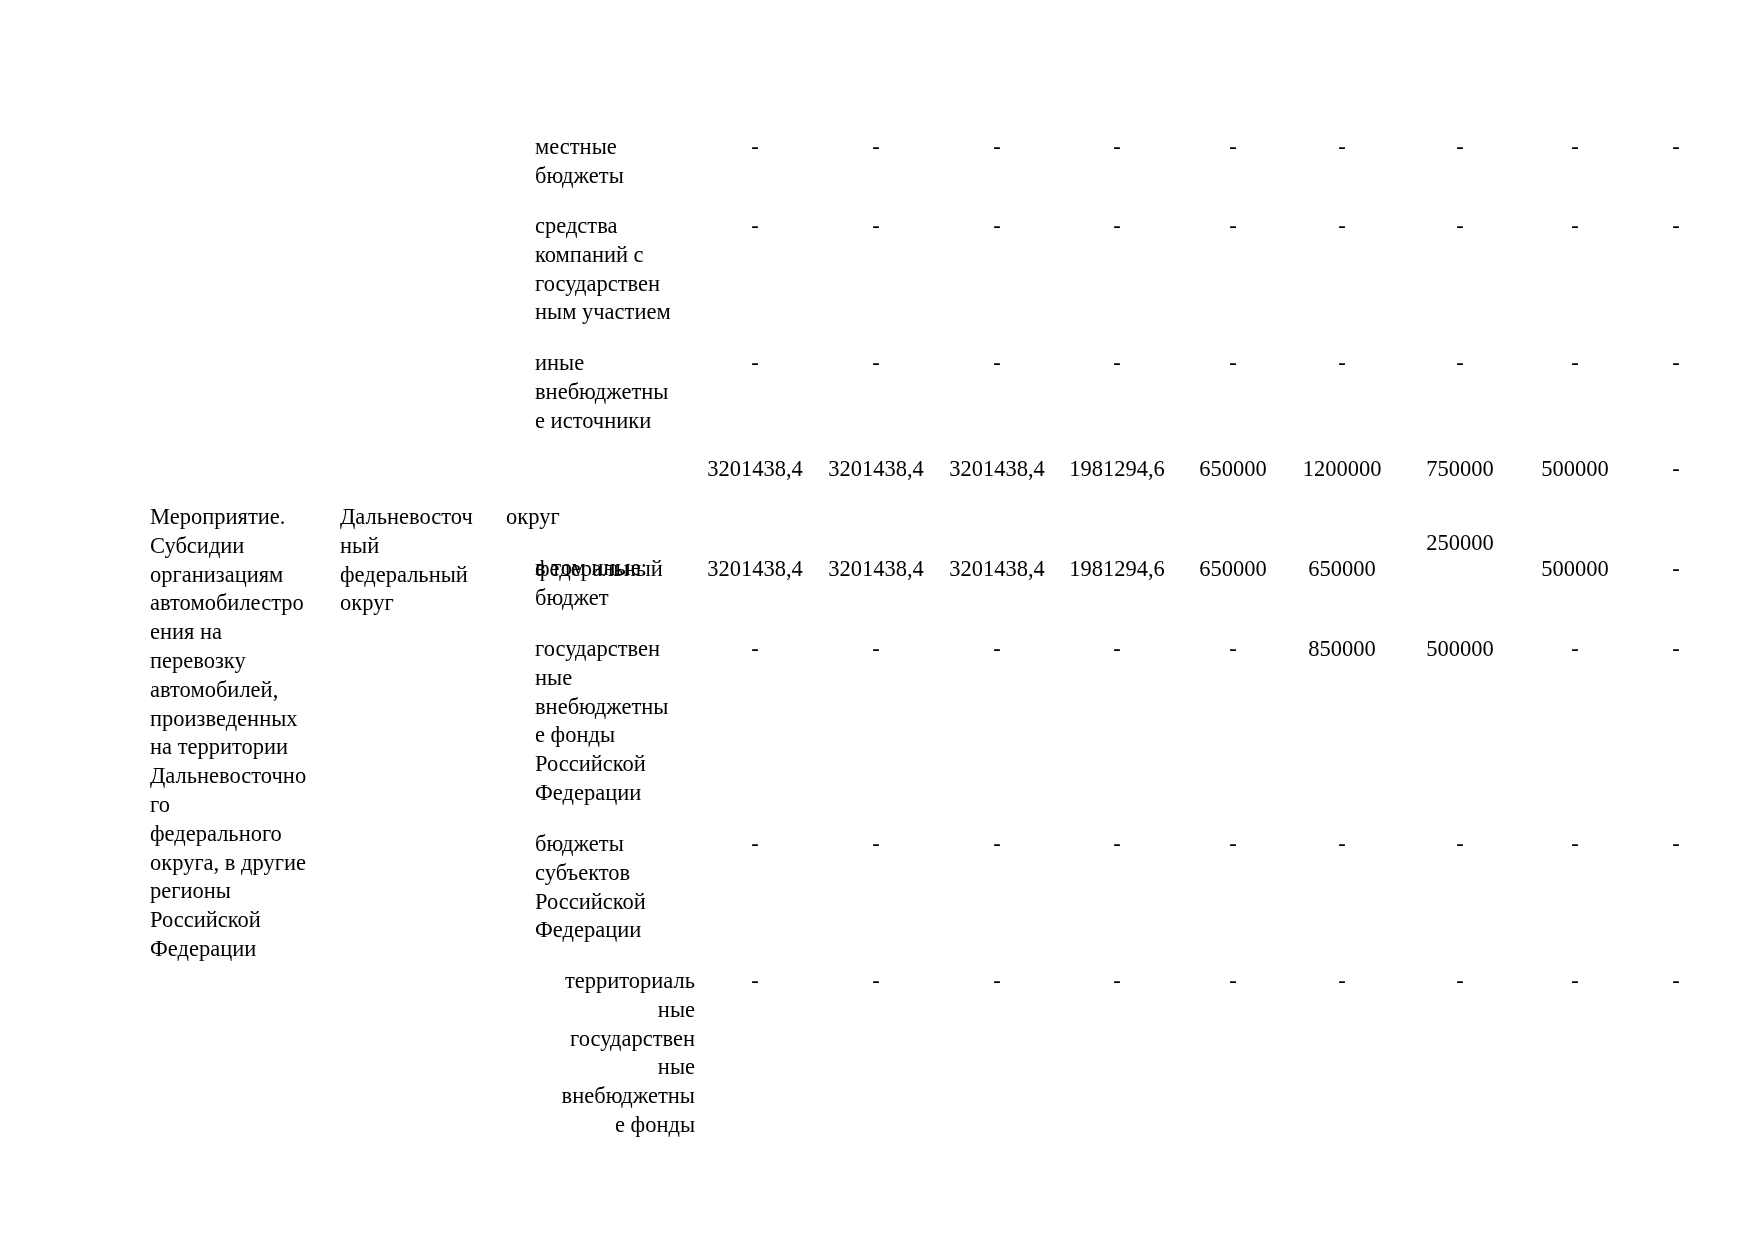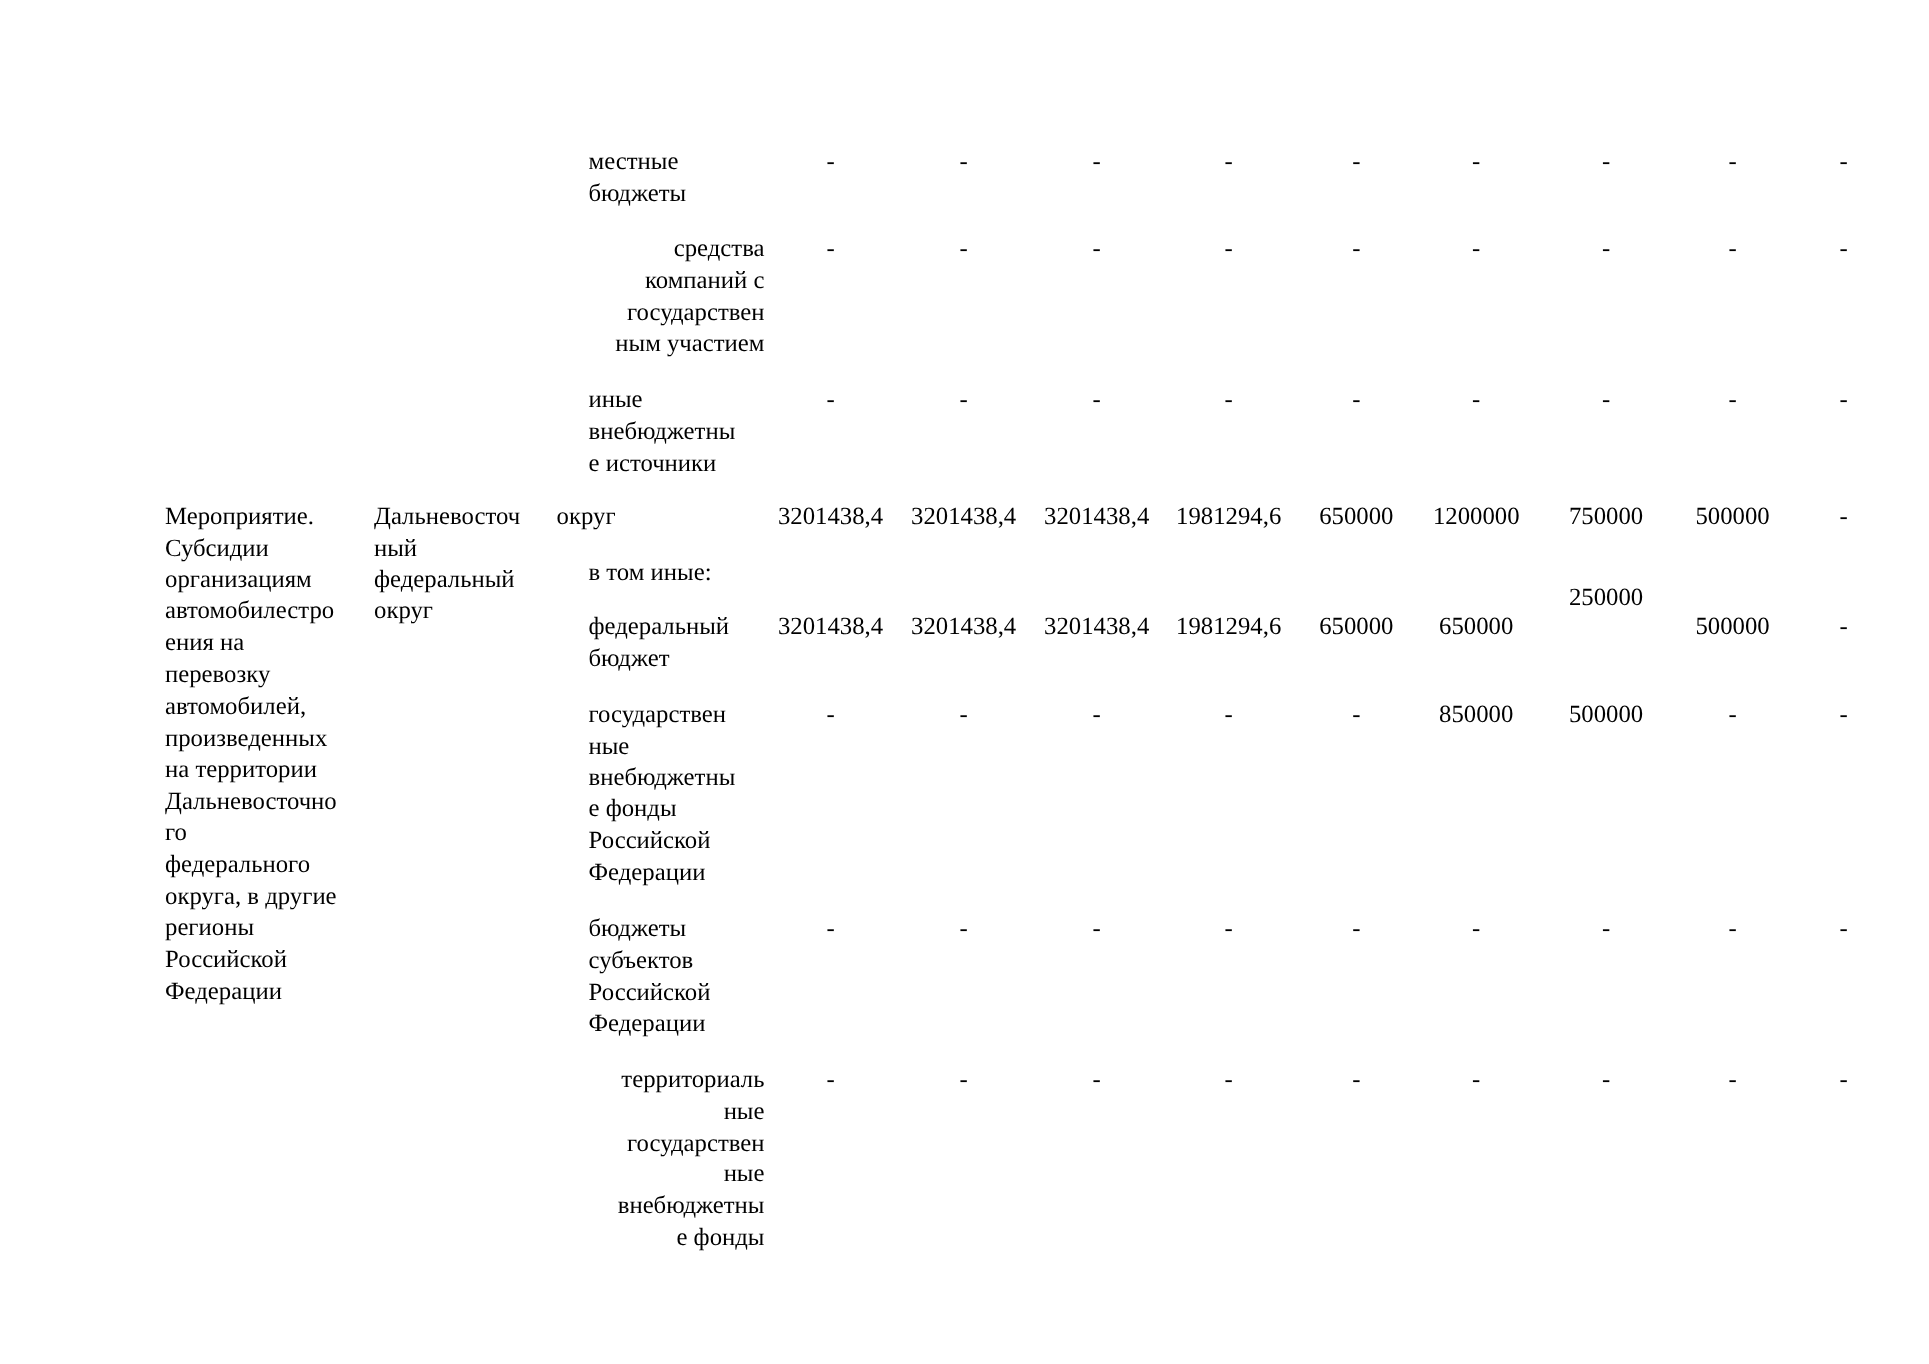--- a/index.html
+++ b/index.html
@@ -1,37 +1,37 @@
 <!DOCTYPE html>
 <html><head>
 <meta charset="utf-8">
 <style>
   html, body { margin: 0; padding: 0; background: #ffffff; }
   body { width: 1754px; height: 1240px; position: relative; overflow: hidden;
          font-family: "Liberation Serif", "DejaVu Serif", serif; color: #000; font-size: 22.5px; line-height: 28.8px; }
-  .abs { position: absolute; white-space: pre-line; }
+  .abs { position: absolute; white-space: pre-line; margin-top: 48px; }
   .cell { position: absolute; text-align: center; width: 110px; }
   .src { position: absolute; left: 535px; width: 160px; white-space: pre-line; }
 </style>
 </head>
 <body>
 
 <div id="doc">
     <div class="src" style="top: 133px;">местные
 бюджеты</div>
     <div class="cell" style="left: 700px; top: 133px;">-</div>
     <div class="cell" style="left: 821px; top: 133px;">-</div>
     <div class="cell" style="left: 942px; top: 133px;">-</div>
     <div class="cell" style="left: 1062px; top: 133px;">-</div>
     <div class="cell" style="left: 1178px; top: 133px;">-</div>
     <div class="cell" style="left: 1287px; top: 133px;">-</div>
     <div class="cell" style="left: 1405px; top: 133px;">-</div>
     <div class="cell" style="left: 1520px; top: 133px;">-</div>
     <div class="cell" style="left: 1621px; top: 133px;">-</div>
-    <div class="src" style="top: 212px; text-align: right;">средства
+    <div class="src" style="top: 212px;">средства
 компаний с
 государствен
 ным участием</div>
     <div class="cell" style="left: 700px; top: 212px;">-</div>
     <div class="cell" style="left: 821px; top: 212px;">-</div>
     <div class="cell" style="left: 942px; top: 212px;">-</div>
     <div class="cell" style="left: 1062px; top: 212px;">-</div>
     <div class="cell" style="left: 1178px; top: 212px;">-</div>
     <div class="cell" style="left: 1287px; top: 212px;">-</div>
     <div class="cell" style="left: 1405px; top: 212px;">-</div>

